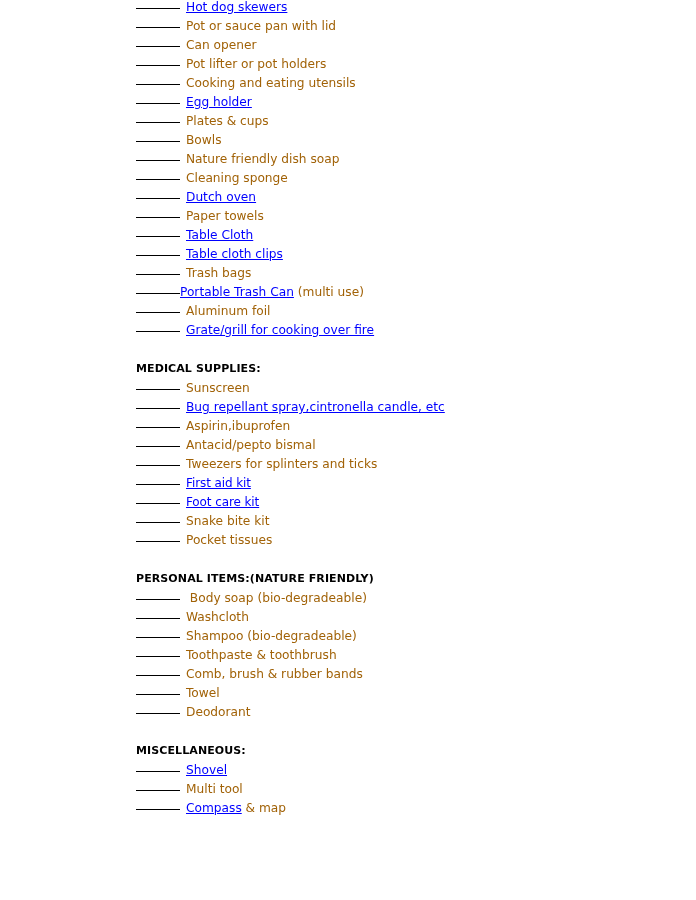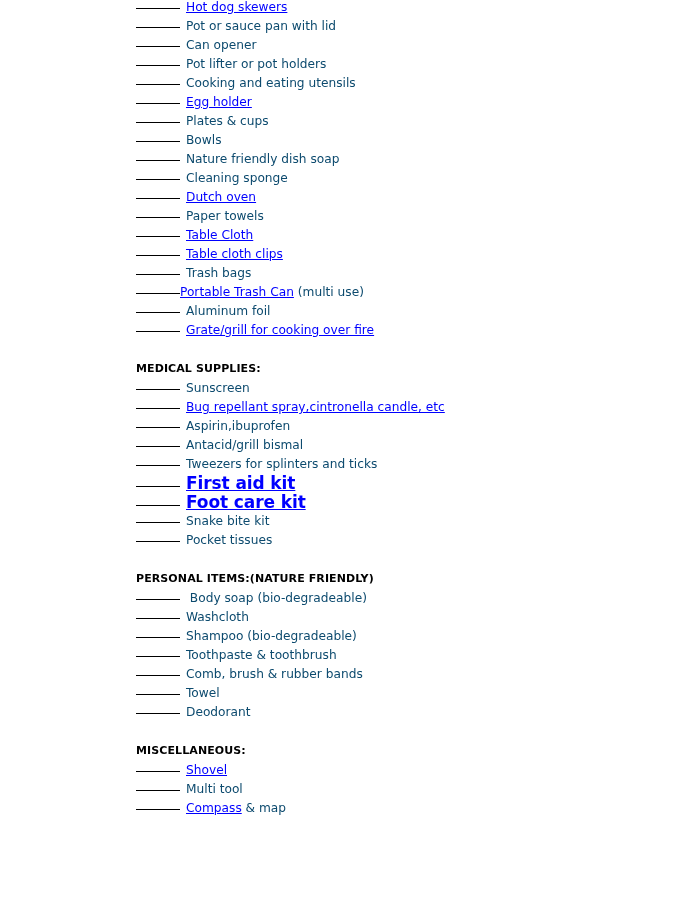--- a/index.html
+++ b/index.html
@@ -61,30 +61,29 @@
   .rule.tight {
     margin-right: 0px;
   }
   a.lnk,
   .lnk {
     color: #0000ff;
     text-decoration: underline;
     white-space: pre;
   }
   .plain {
-    color: #0c4a6e;
+    color: #a16207;
     text-decoration: none;
     white-space: pre;
   }
   
   .altfont {
     font-family: "DejaVu Sans", "Liberation Sans", sans-serif;
-    font-size: 17px;
+    font-size: 12px;
     letter-spacing: -0.1px;
-    font-weight: bold;
   }
 </style>
 </head>
 <body>
 
 <div id="page">
   <div id="content">
       <div class="line first"><span class="rule"></span><a class="lnk" href="#">Hot dog skewers</a></div>
       <div class="line"><span class="rule"></span><span class="plain">Pot or sauce pan with lid</span></div>
       <div class="line"><span class="rule"></span><span class="plain">Can opener</span></div>
@@ -101,21 +100,21 @@
       <div class="line"><span class="rule"></span><a class="lnk" href="#">Table cloth clips</a></div>
       <div class="line"><span class="rule"></span><span class="plain">Trash bags</span></div>
       <div class="line"><span class="rule tight"></span><a class="lnk" href="#">Portable Trash Can</a><span class="plain"> (multi use)</span></div>
       <div class="line"><span class="rule"></span><span class="plain">Aluminum foil</span></div>
       <div class="line"><span class="rule"></span><a class="lnk" href="#">Grate/grill for cooking over fire</a></div>
       <div class="blank-line">&nbsp;</div>
       <div class="section-head">MEDICAL SUPPLIES:</div>
       <div class="line"><span class="rule"></span><span class="plain">Sunscreen</span></div>
       <div class="line"><span class="rule"></span><a class="lnk" href="#">Bug repellant spray,cintronella candle, etc</a></div>
       <div class="line"><span class="rule"></span><span class="plain">Aspirin,ibuprofen</span></div>
-      <div class="line"><span class="rule"></span><span class="plain">Antacid/grill bismal</span></div>
+      <div class="line"><span class="rule"></span><span class="plain">Antacid/pepto bismal</span></div>
       <div class="line"><span class="rule"></span><span class="plain">Tweezers for splinters and ticks</span></div>
       <div class="line"><span class="rule"></span><a class="lnk altfont" href="#">First aid kit</a></div>
       <div class="line"><span class="rule"></span><a class="lnk altfont" href="#">Foot care kit</a></div>
       <div class="line"><span class="rule"></span><span class="plain">Snake bite kit</span></div>
       <div class="line"><span class="rule"></span><span class="plain">Pocket tissues</span></div>
       <div class="blank-line">&nbsp;</div>
       <div class="section-head">PERSONAL ITEMS:(NATURE FRIENDLY)</div>
       <div class="line"><span class="rule"></span><span class="plain"> Body soap (bio-degradeable)</span></div>
       <div class="line"><span class="rule"></span><span class="plain">Washcloth</span></div>
       <div class="line"><span class="rule"></span><span class="plain">Shampoo (bio-degradeable)</span></div>

